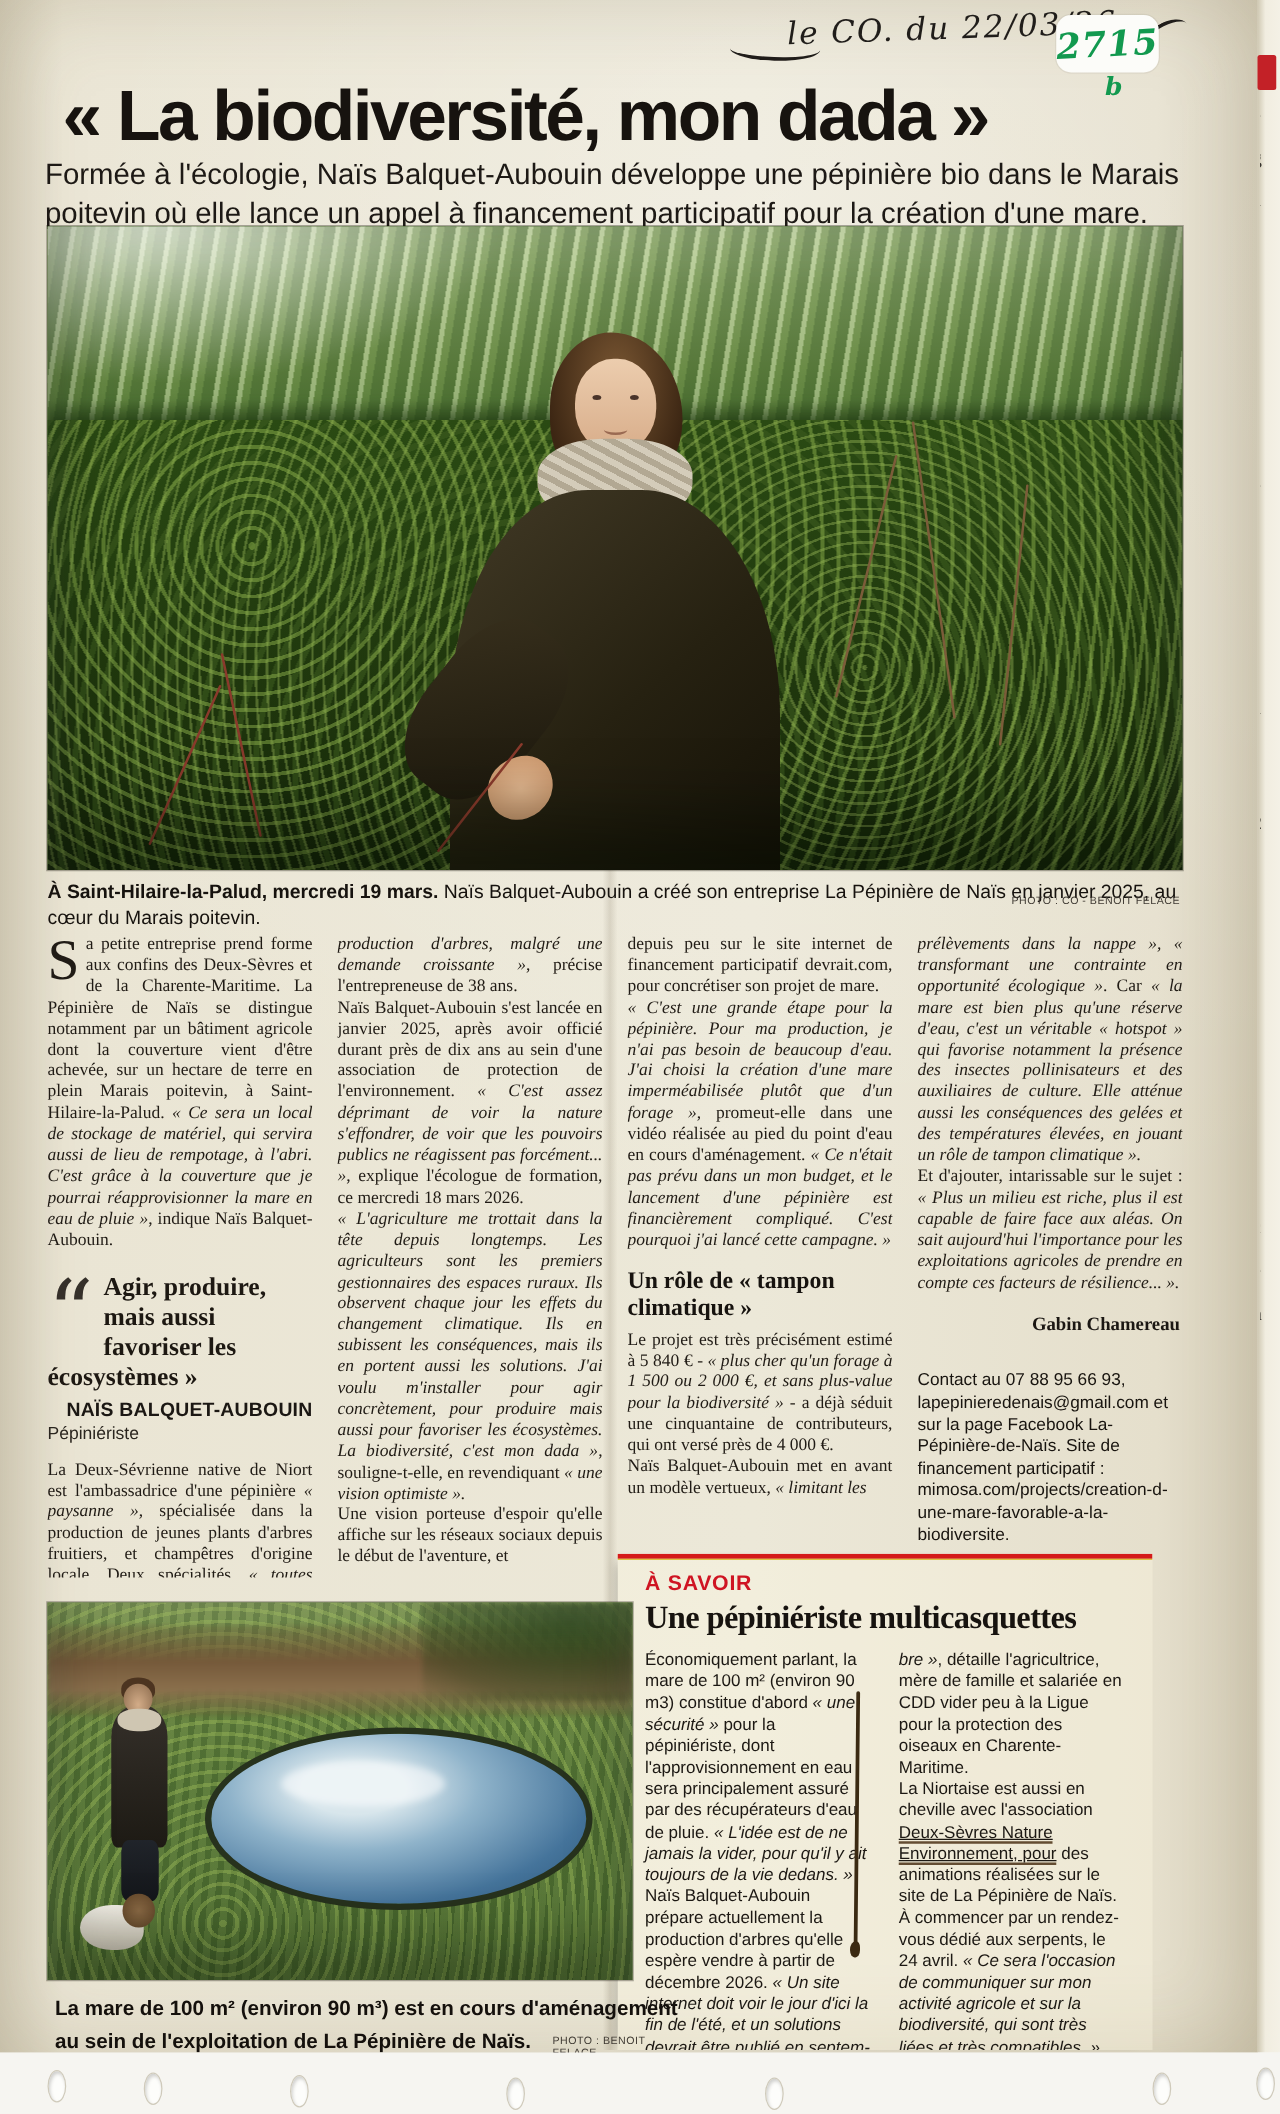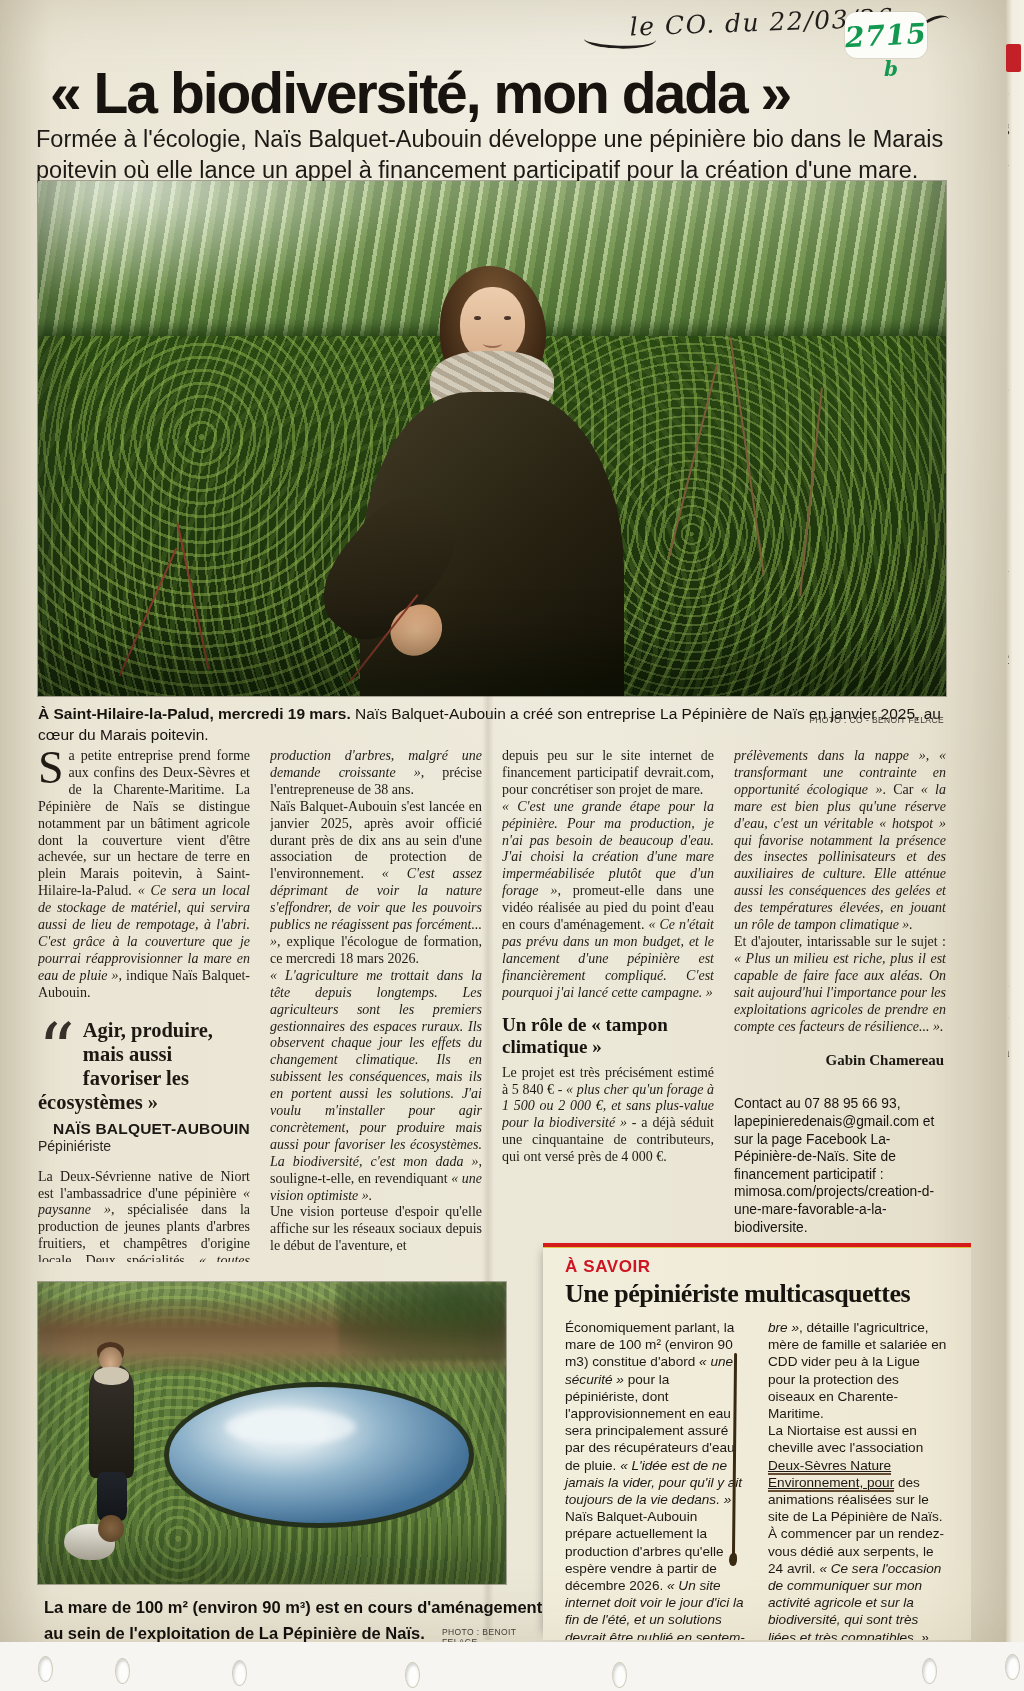--- a/index.html
+++ b/index.html
@@ -93,21 +93,21 @@
   .pq-mark{float:left;font-family:"DejaVu Serif",serif;font-size:72px;line-height:.5;
       margin:14px 8px 0 0;color:#35302a;}
   .pq-text{font:700 20.5px/24px "Liberation Serif",serif;text-align:left;color:#1d1812;}
   .pq-author{clear:both;font:800 15.5px/18px "Liberation Sans",sans-serif;letter-spacing:.2px;margin-top:6px;text-align:right;}
   .pq-role{font:14px/17px "Liberation Sans",sans-serif;color:#2a251e;margin-bottom:14px;text-align:left;}
   .col-subhead{margin:12px 0 7px;font:700 19px/22px "Liberation Serif",serif;text-align:left;color:#17130f;}
   .byline{margin:16px 2px 0 0;font:700 15px/18px "Liberation Serif",serif;text-align:right;}
   .contact{margin:26px 0 0;font:13.8px/17.6px "Liberation Sans",sans-serif;text-align:left;
       overflow-wrap:break-word;color:#18140f;}
   
-  #savoir{position:absolute;left:543px;top:1243px;width:428px;height:397px;overflow:hidden;
+  #savoir{position:absolute;left:494px;top:1243px;width:428px;height:397px;overflow:hidden;
       background:rgba(252,246,226,.38);box-shadow:-7px 0 9px -7px rgba(0,0,0,.3);}
   #savoir .redrule{position:absolute;left:0;top:0;width:100%;height:3.5px;background:#d41a1a;}
   #savoir .goldrule{position:absolute;left:0;top:3.5px;width:100%;height:1.5px;background:rgba(216,183,28,.8);}
   #savoir .kicker{margin:14px 0 0 22px;font:800 17px/19px "Liberation Sans",sans-serif;color:#cf1422;letter-spacing:.6px;}
   #savoir .box-title{margin:3px 0 10px 22px;font:700 26px/30px "Liberation Serif",serif;color:#17130f;letter-spacing:-.5px;}
   #savoir .box-cols{display:flex;margin-left:22px;}
   .box-col{width:183px;margin-right:22px;}
   .box-p{margin:0;font:13.6px/17.2px "Liberation Sans",sans-serif;color:#1c1813;text-align:left;}
   .pen-stroke{position:absolute;left:190px;top:110px;width:3px;height:208px;background:#3b2a12;
       border-radius:2px;transform:rotate(.6deg);}
@@ -220,20 +220,21 @@
           <p class="body-p"><span class="r-i">production d'arbres, malgré une demande croissante »</span><span class="r-n">, précise l'entrepreneuse de 38 ans.</span></p>
           <p class="body-p"><span class="r-n">Naïs Balquet-Aubouin s'est lancée en janvier 2025, après avoir officié durant près de dix ans au sein d'une association de protection de l'environnement. </span><span class="r-i">« C'est assez déprimant de voir la nature s'effondrer, de voir que les pouvoirs publics ne réagissent pas forcément... »</span><span class="r-n">, explique l'écologue de formation, ce mercredi 18 mars 2026.</span></p>
           <p class="body-p"><span class="r-i">« L'agriculture me trottait dans la tête depuis longtemps. Les agriculteurs sont les premiers gestionnaires des espaces ruraux. Ils observent chaque jour les effets du changement climatique. Ils en subissent les conséquences, mais ils en portent aussi les solutions. J'ai voulu m'installer pour agir concrètement, pour produire mais aussi pour favoriser les écosystèmes. La biodiversité, c'est mon dada »</span><span class="r-n">, souligne-t-elle, en revendiquant </span><span class="r-i">« une vision optimiste ».</span></p>
           <p class="body-p"><span class="r-n">Une vision porteuse d'espoir qu'elle affiche sur les réseaux sociaux depuis le début de l'aventure, et</span></p>
         </div>
       <div class="col col3">
           <p class="body-p"><span class="r-n">depuis peu sur le site internet de financement participatif devrait.com, pour concrétiser son projet de mare.</span></p>
           <p class="body-p"><span class="r-i">« C'est une grande étape pour la pépinière. Pour ma production, je n'ai pas besoin de beaucoup d'eau. J'ai choisi la création d'une mare imperméabilisée plutôt que d'un forage »</span><span class="r-n">, promeut-elle dans une vidéo réalisée au pied du point d'eau en cours d'aménagement. </span><span class="r-i">« Ce n'était pas prévu dans un mon budget, et le lancement d'une pépinière est financièrement compliqué. C'est pourquoi j'ai lancé cette campagne. »</span></p>
           <h3 class="col-subhead">Un rôle de « tampon climatique »</h3>
           <p class="body-p"><span class="r-n">Le projet est très précisément estimé à 5 840 € - </span><span class="r-i">« plus cher qu'un forage à 1 500 ou 2 000 €, et sans plus-value pour la biodiversité »</span><span class="r-n"> - a déjà séduit une cinquantaine de contributeurs, qui ont versé près de 4 000 €.</span></p>
+          <p class="body-p"><span class="r-n">Naïs Balquet-Aubouin met en avant un modèle vertueux, </span><span class="r-i">« limitant les</span></p>
         </div>
       <div class="col col4">
           <p class="body-p"><span class="r-i">prélèvements dans la nappe », « transformant une contrainte en opportunité écologique »</span><span class="r-n">. Car </span><span class="r-i">« la mare est bien plus qu'une réserve d'eau, c'est un véritable « hotspot » qui favorise notamment la présence des insectes pollinisateurs et des auxiliaires de culture. Elle atténue aussi les conséquences des gelées et des températures élevées, en jouant un rôle de tampon climatique ».</span></p>
           <p class="body-p"><span class="r-n">Et d'ajouter, intarissable sur le sujet : </span><span class="r-i">« Plus un milieu est riche, plus il est capable de faire face aux aléas. On sait aujourd'hui l'importance pour les exploitations agricoles de prendre en compte ces facteurs de résilience... ».</span></p>
           <div class="byline">Gabin Chamereau</div>
           <p class="contact">Contact au 07 88 95 66 93, lapepinieredenais@gmail.com et sur la page Facebook La-Pépinière-de-Naïs. Site de financement participatif : mimosa.com/projects/creation-d-une-mare-favorable-a-la-biodiversite.</p>
         </div>
     </div>
 
     <div id="savoir">

